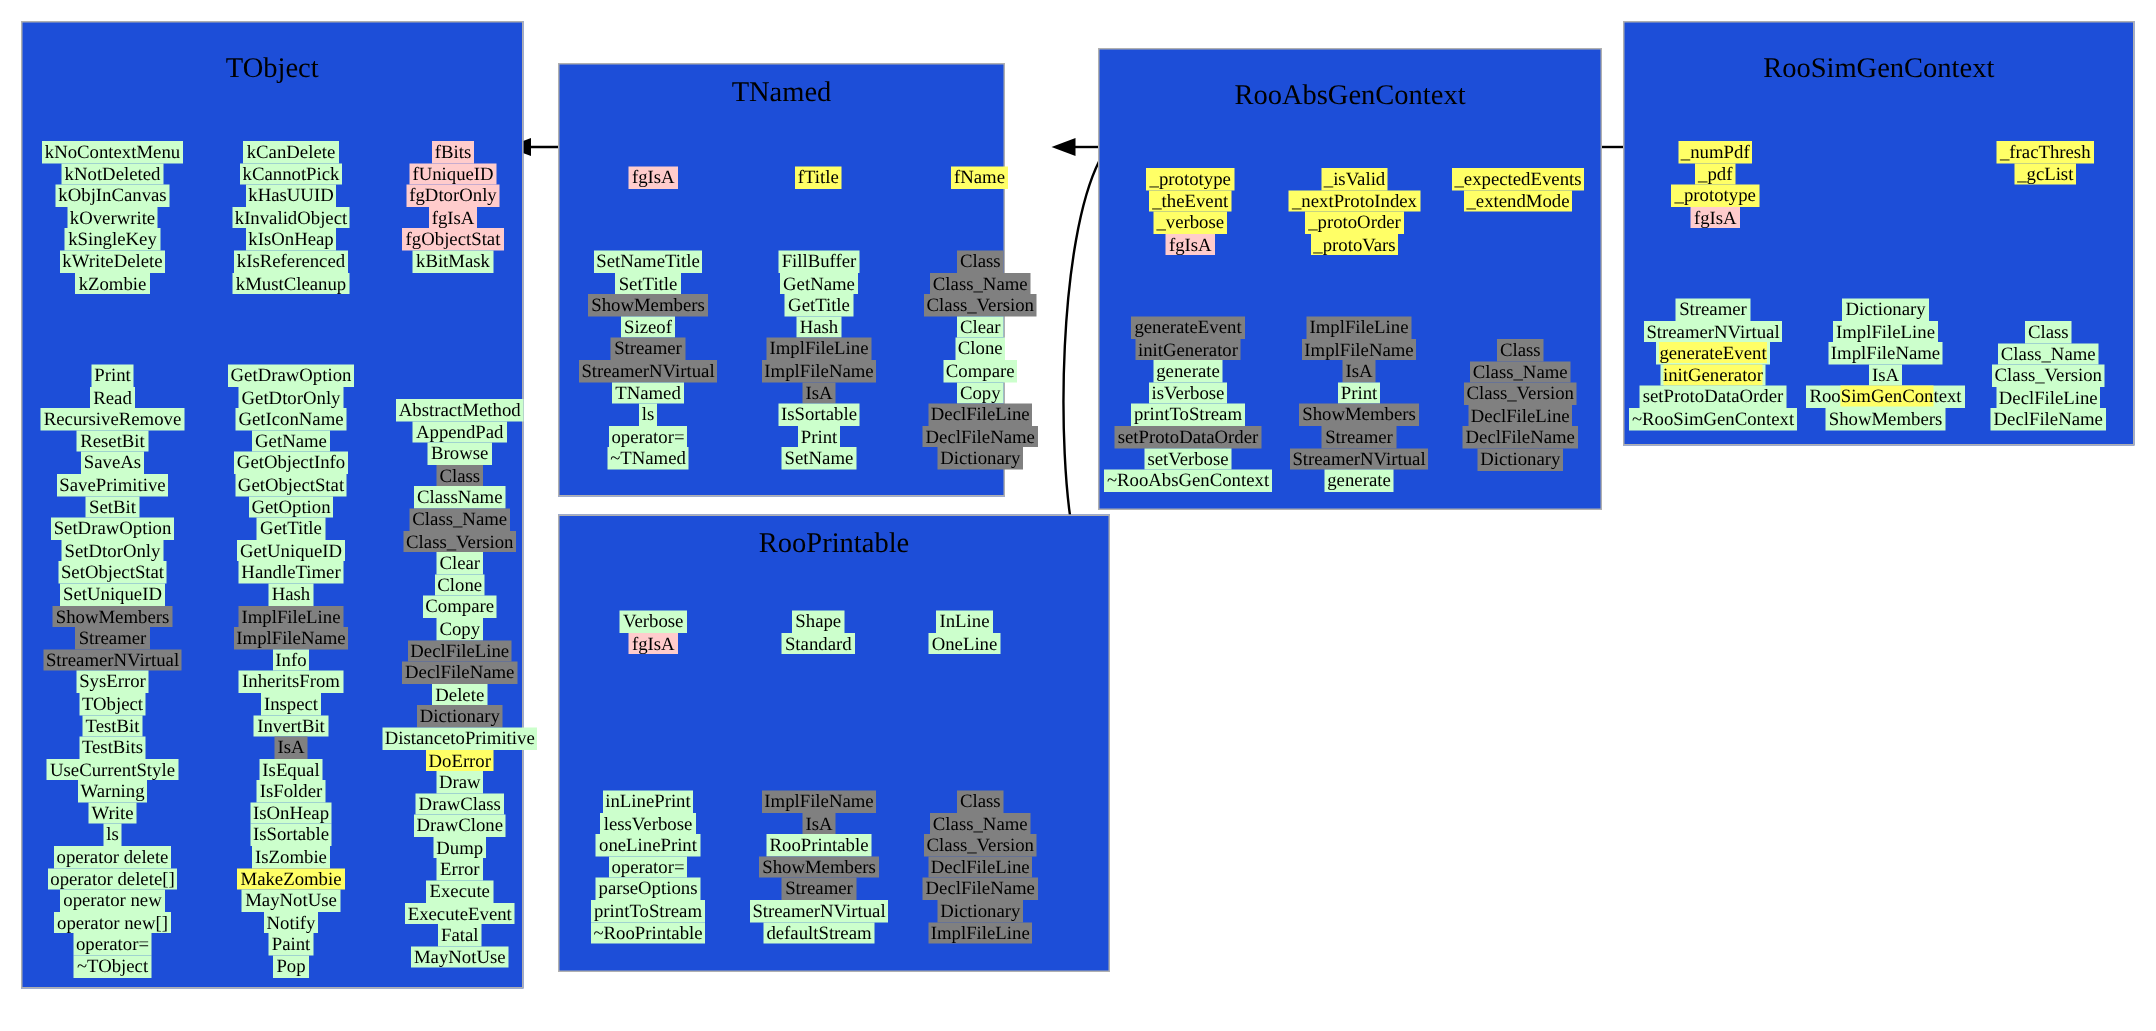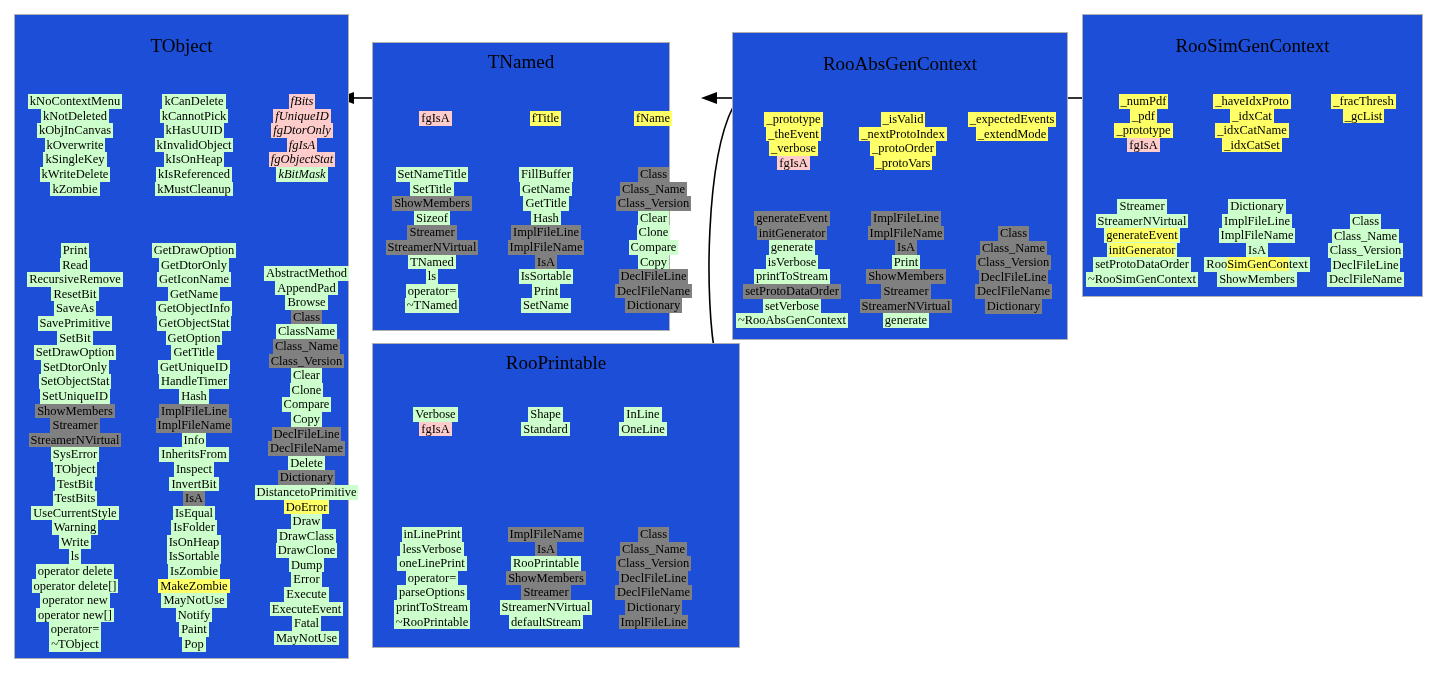--- a/index.html
+++ b/index.html
@@ -115,21 +115,21 @@
       </div>
     <div class="col" style="left:0px; top:79px; width:120px;">
         <div class="item bg-green"><span class="txt">kNoContextMenu</span></div>
         <div class="item bg-green"><span class="txt">kNotDeleted</span></div>
         <div class="item bg-green"><span class="txt">kObjInCanvas</span></div>
         <div class="item bg-green"><span class="txt">kOverwrite</span></div>
         <div class="item bg-green"><span class="txt">kSingleKey</span></div>
         <div class="item bg-green"><span class="txt">kWriteDelete</span></div>
         <div class="item bg-green"><span class="txt">kZombie</span></div>
       </div>
-    <div class="col" style="left:242px; top:79px; width:90px;font-style:italic;">
+    <div class="col" style="left:242px; top:79px; width:90px;">
         <div class="item bg-pink"><span class="txt">fBits</span></div>
         <div class="item bg-pink"><span class="txt">fUniqueID</span></div>
         <div class="item bg-pink"><span class="txt">fgDtorOnly</span></div>
         <div class="item bg-pink"><span class="txt">fgIsA</span></div>
         <div class="item bg-pink"><span class="txt">fgObjectStat</span></div>
         <div class="item bg-green"><span class="txt">kBitMask</span></div>
       </div>
 
     <div class="col" style="left:0px; top:228px; width:120px;">
         <div class="item bg-green"><span class="txt">Print</span></div>
@@ -365,26 +365,20 @@
   </div>
 
   <div class="class-box" style="left:1082px; top:14px; width:341px; height:283px;">
     <div class="class-title" style="top:20px;">RooSimGenContext</div>
     <div class="col" style="left:8px; top:79px; width:105px;">
         <div class="item bg-yellow"><span class="txt">_numPdf</span></div>
         <div class="item bg-yellow"><span class="txt">_pdf</span></div>
         <div class="item bg-yellow"><span class="txt">_prototype</span></div>
         <div class="item bg-pink"><span class="txt">fgIsA</span></div>
       </div>
-    <div class="col" style="left:113px; top:79px; width:112px;">
-        <div class="item bg-yellow"><span class="txt">_haveIdxProto</span></div>
-        <div class="item bg-yellow"><span class="txt">_idxCat</span></div>
-        <div class="item bg-yellow"><span class="txt">_idxCatName</span></div>
-        <div class="item bg-yellow"><span class="txt">_idxCatSet</span></div>
-      </div>
     <div class="col" style="left:228px; top:79px; width:105px;">
         <div class="item bg-yellow"><span class="txt">_fracThresh</span></div>
         <div class="item bg-yellow"><span class="txt">_gcList</span></div>
       </div>
 
     <div class="col" style="left:0px; top:184px; width:118px;">
         <div class="item bg-green"><span class="txt">Streamer</span></div>
         <div class="item bg-green"><span class="txt">StreamerNVirtual</span></div>
         <div class="item hl-green-yellow"><span class="txt"><em>generateEvent</em></span></div>
         <div class="item hl-green-yellow"><span class="txt"><em>initGenerator</em></span></div>

